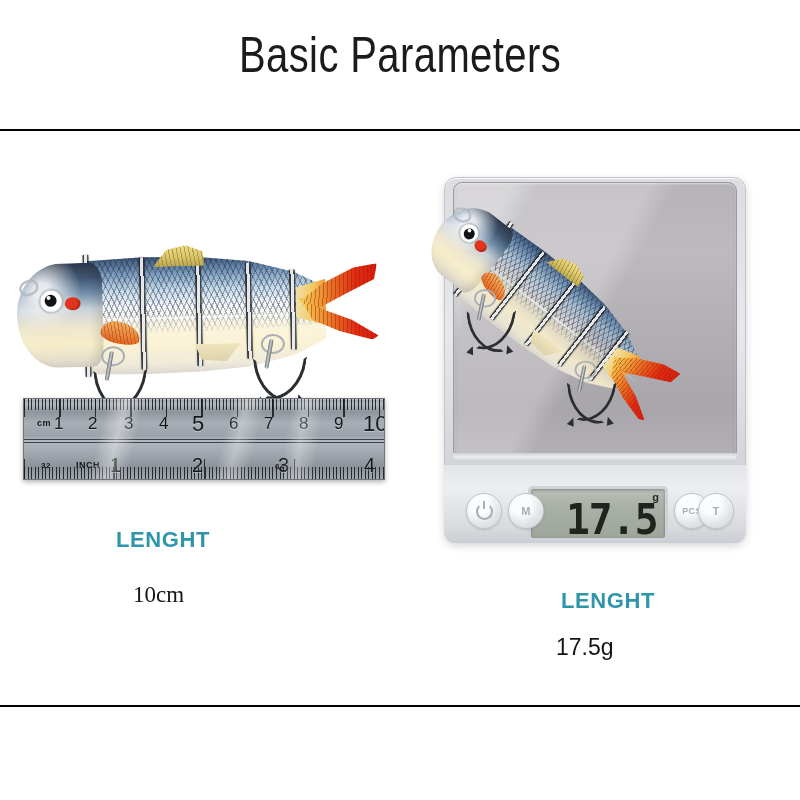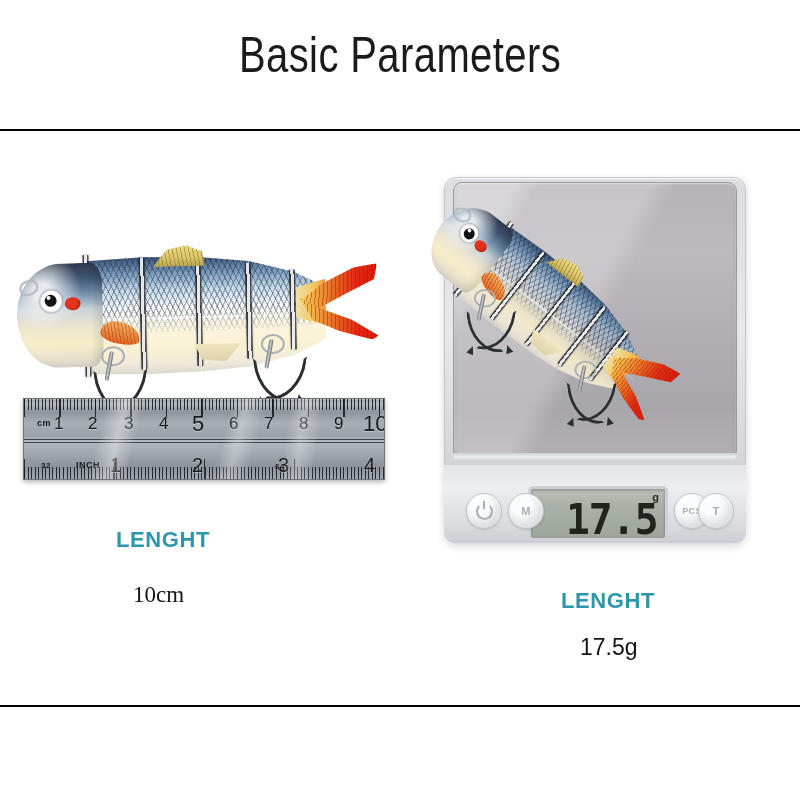--- a/index.html
+++ b/index.html
@@ -43,21 +43,21 @@
   .val{
     position:absolute;white-space:nowrap;
     font-family:"Liberation Sans", sans-serif;
     font-weight:400;
     font-size:23px;
     color:#151515;
   }
   .cap-length{left:116px;top:527px;}
   .val-length{left:133px;top:582px;font-family:Liberation Serif, serif;}
   .cap-weight{left:561px;top:588px;}
-  .val-weight{left:580px;top:634px;}
+  .val-weight{left:556px;top:634px;}
 
   
   .lure{position:absolute;width:360px;height:130px;}
 
   .lure .body{position:absolute;left:0;top:0;width:360px;height:130px;}
 
   
   .seg{
     position:absolute;top:0;height:130px;overflow:hidden;
   }

